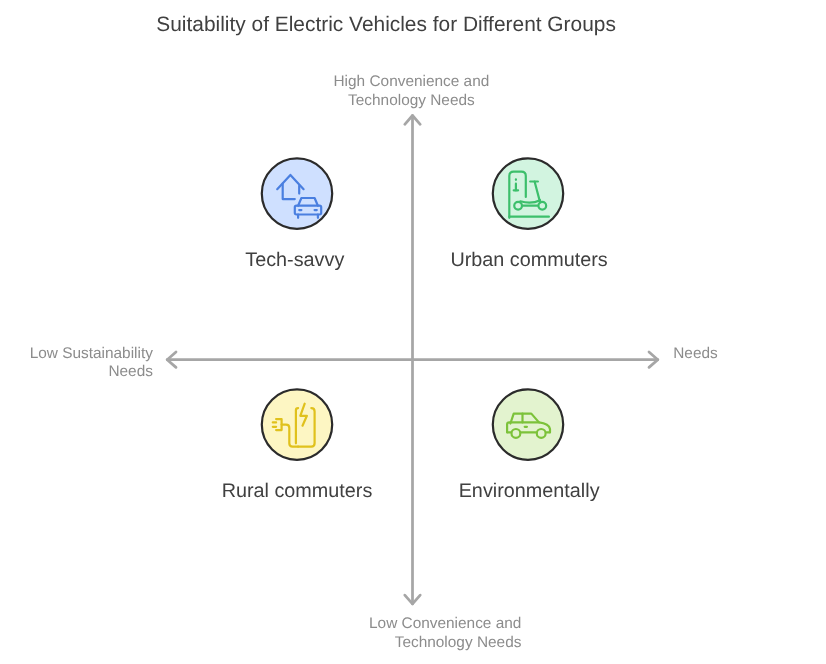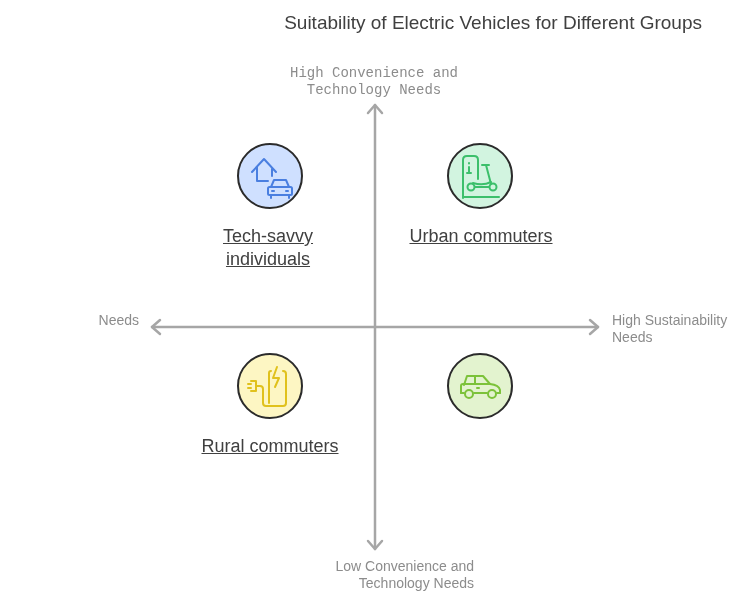--- a/index.html
+++ b/index.html
@@ -12,36 +12,36 @@
       height: 604px;
       position: relative;
       overflow: hidden;
       font-family: "Liberation Sans", sans-serif;
     }
     .title {
       position: absolute;
       left: 0;
       top: 12px;
       width: 702px;
-      text-align: right;
+      text-align: center;
       font-size: 19px;
       color: #404040;
     }
     .axis-svg {
       position: absolute;
       left: 0;
       top: 0;
     }
     .axis-label {
       position: absolute;
       font-size: 14px;
       line-height: 17px;
       color: #8c8c8c;
     }
-    .axis-top { left: 274px; top: 65px; width: 200px; text-align: center; font-family: Liberation Mono, monospace; }
+    .axis-top { left: 274px; top: 65px; width: 200px; text-align: center; }
     .axis-bottom { left: 274px; top: 558px; width: 200px; text-align: right; }
     .axis-left { left: 0; top: 312px; width: 139px; text-align: right; }
     .axis-right { left: 612px; top: 312px; width: 139px; text-align: left; }
 
     .node-icon {
       position: absolute;
       width: 66px;
       height: 66px;
       border-radius: 50%;
       border: 2px solid #2b2b2b;
@@ -51,21 +51,20 @@
       position: absolute;
       left: 0; top: 0;
     }
     .node-label {
       position: absolute;
       text-align: center;
       font-size: 18px;
       line-height: 23px;
       color: #404040;
       width: 220px;
-      text-decoration: underline;
     }
     .node-label span { display: block; }
   </style>
 </head>
 <body>
 
 <div class="title">Suitability of Electric Vehicles for Different Groups</div>
 
 <svg class="axis-svg" width="751" height="604" viewBox="0 0 751 604">
   <g id="axis-group" fill="none" stroke-width="2.5" stroke-linecap="round" stroke-linejoin="round" stroke="#a6a6a6">
@@ -80,43 +79,42 @@
 
 <div class="axis-label axis-top">
   <span style="display:block">High Convenience and</span>
   <span style="display:block">Technology Needs</span>
 </div>
 <div class="axis-label axis-bottom">
   <span style="display:block">Low Convenience and</span>
   <span style="display:block">Technology Needs</span>
 </div>
 <div class="axis-label axis-left">
+  <span style="display:block">Low Sustainability</span>
   <span style="display:block">Needs</span>
 </div>
 <div class="axis-label axis-right">
-  <span style="display:block">High Sustainability</span>
   <span style="display:block">Needs</span>
 </div>
 
 <div class="node-icon q-icon" style="left: 237px; top: 143px; background: rgb(207, 224, 255);">
   <svg width="62" height="62" viewBox="0 0 62 62" fill="none" stroke-width="2" stroke-linecap="round" stroke-linejoin="round" stroke="#4a7fe0">
     <polyline points="13,27 25,14 37,27"></polyline>
     <polyline points="18,22 18,36 29,36"></polyline>
     <line x1="33" y1="24" x2="33" y2="31"></line>
     <path d="M32,42 L35,35 H47 L50,42"></path>
     <rect x="29" y="42" width="24" height="8" rx="1.5"></rect>
     <line x1="32" y1="50" x2="32" y2="53"></line>
     <line x1="50" y1="50" x2="50" y2="53"></line>
     <line x1="33" y1="46" x2="35" y2="46"></line>
     <line x1="47" y1="46" x2="49" y2="46"></line>
   </svg>
 </div>
 <div class="node-label" style="left:158px; top:225px;">
   <span>Tech-savvy</span>
-  <span>individuals</span>
 </div>
 
 <div class="node-icon q-icon" style="left: 447px; top: 143px; background: rgb(210, 244, 224);">
   <svg width="62" height="62" viewBox="0 0 62 62" fill="none" stroke-width="2" stroke-linecap="round" stroke-linejoin="round" stroke="#3cbf6b">
     <path d="M14,53 V15 Q14,11 18,11 H25 Q29,11 29,15 V34"></path>
     <line x1="20" y1="18" x2="20" y2="18.5"></line>
     <line x1="20" y1="22" x2="20" y2="28"></line>
     <line x1="18" y1="28" x2="22" y2="28"></line>
     <line x1="33" y1="20" x2="40" y2="20"></line>
     <line x1="37" y1="20" x2="42" y2="39"></line>
@@ -153,13 +151,14 @@
     <path d="M12,38 V31 Q12,29 14,29 H41 Q50,30 51,35 V38"></path>
     <line x1="28" y1="33" x2="30" y2="33"></line>
     <circle cx="20" cy="39" r="4"></circle>
     <circle cx="43" cy="39" r="4"></circle>
     <line x1="12" y1="38" x2="15" y2="38"></line>
     <line x1="25" y1="38" x2="38" y2="38"></line>
     <line x1="48" y1="38" x2="51" y2="38"></line>
   </svg>
 </div>
 <div class="node-label" style="left:371px; top:435px;">
+  <span>Environmentally</span>
 </div>
 
 </body></html>

